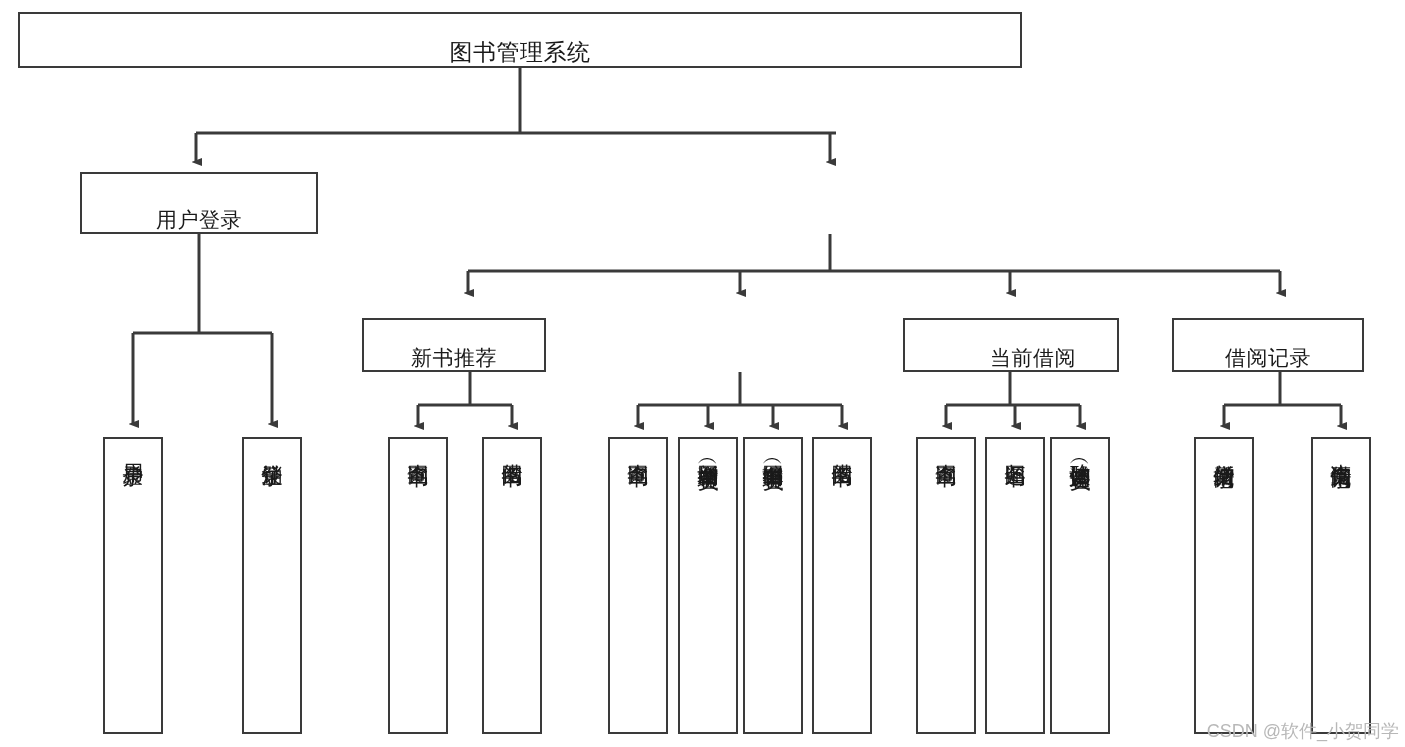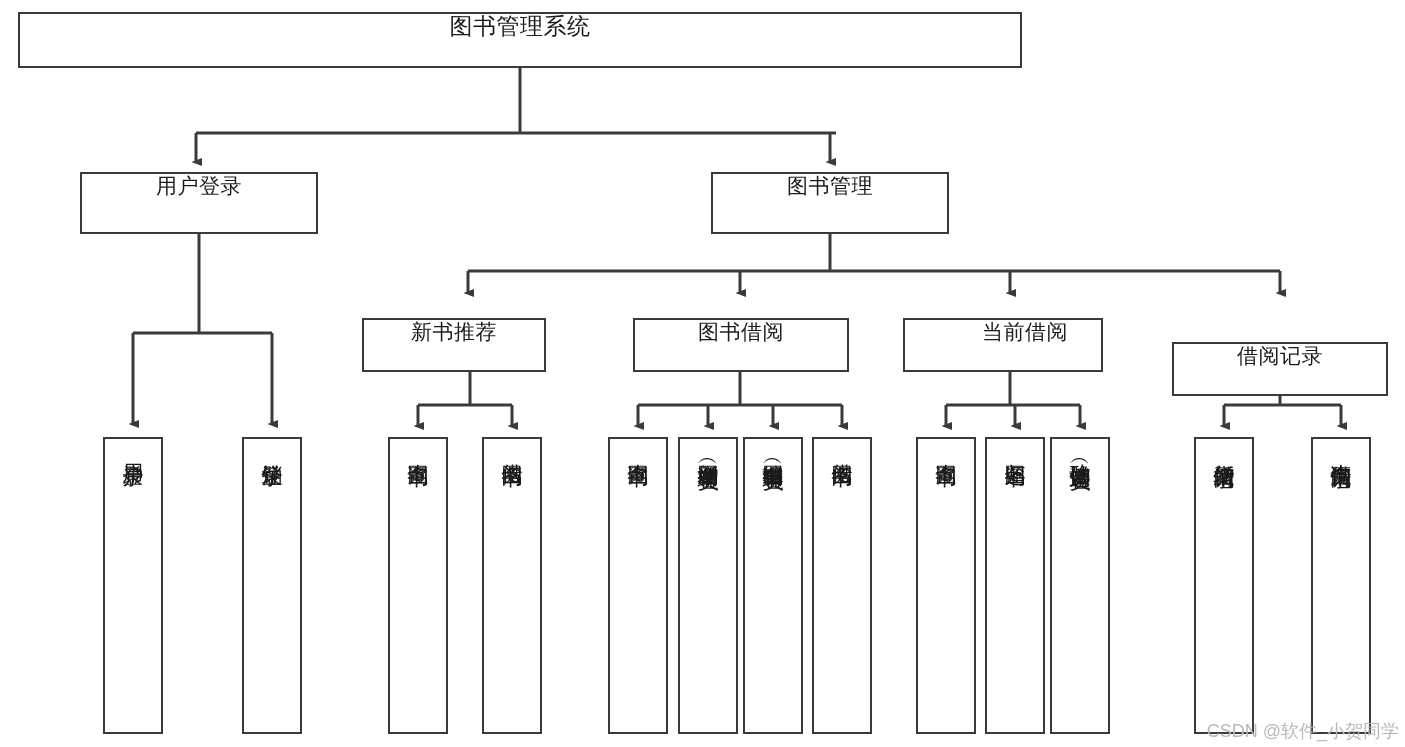--- a/index.html
+++ b/index.html
@@ -24,21 +24,21 @@
     width: 1405px;
     height: 747px;
     pointer-events: none;
   }
   .node {
     position: absolute;
     box-sizing: border-box;
     border: 2px solid #3a3a3a;
     background: #ffffff;
     display: flex;
-    align-items: flex-start;
+    align-items: flex-end;
     justify-content: center;
     color: #1a1a1a;
   }
   .node.root {
     font-size: 23px;
   }
   .node.level2 {
     font-size: 21px;
   }
   .node.leaf {
@@ -122,34 +122,28 @@
     </g>
   </svg>
 
   <div class="node root" style="left:18px; top:12px; width:1004px; height:56px;">
     <span class="label">图书管理系统</span>
   </div>
 
   <div class="node level2" style="left:80px; top:172px; width:238px; height:62px;">
     <span class="label">用户登录</span>
   </div>
-  <div class="node level2" style="left:711px; top:172px; width:238px; height:62px;">
-    <span class="label">图书管理</span>
-  </div>
 
   <div class="node level2" style="left:362px; top:318px; width:184px; height:54px;">
     <span class="label">新书推荐</span>
   </div>
-  <div class="node level2" style="left:633px; top:318px; width:216px; height:54px;">
-    <span class="label">图书借阅</span>
-  </div>
-  <div class="node level2" style="left:903px; top:318px; width:200px; height:54px;padding-left:44px;">
+  <div class="node level2" style="left:903px; top:318px; width:216px; height:54px;padding-left:44px;">
     <span class="label">当前借阅</span>
   </div>
-  <div class="node level2" style="left:1172px; top:318px; width:216px; height:54px;margin-top:24px;">
+  <div class="node level2" style="left:1172px; top:318px; width:192px; height:54px;">
     <span class="label">借阅记录</span>
   </div>
 
   <div class="node leaf" style="left:103px; top:437px; width:60px; height:297px;">
     <span class="label">用户登录</span>
   </div>
   <div class="node leaf" style="left:242px; top:437px; width:60px; height:297px;">
     <span class="label">注销登录</span>
   </div>
 

